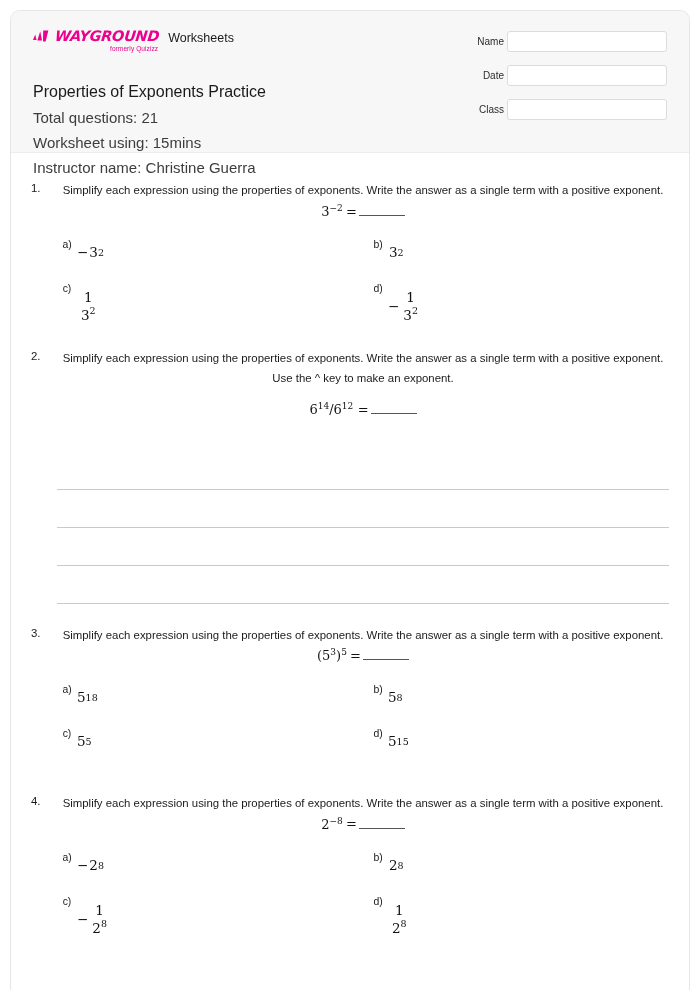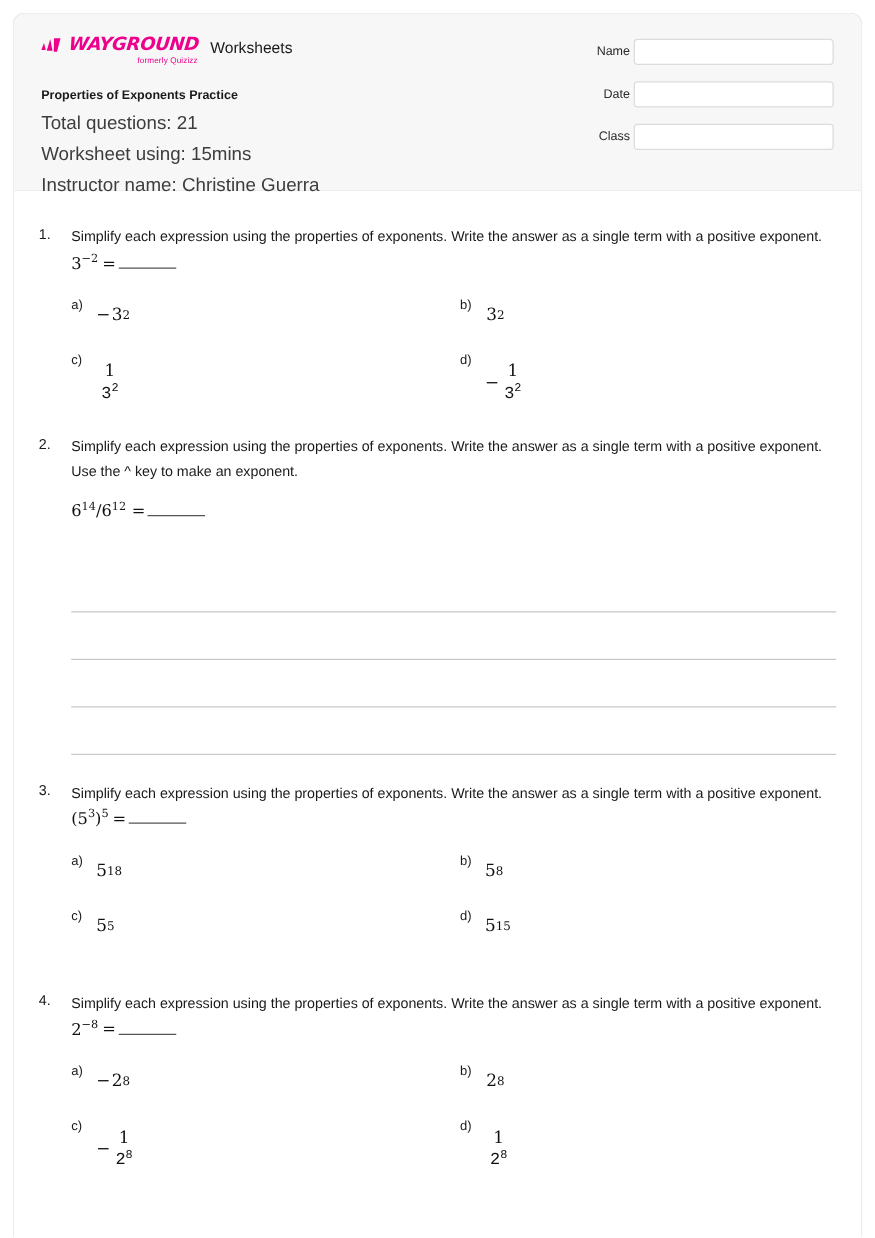--- a/index.html
+++ b/index.html
@@ -64,24 +64,24 @@
     letter-spacing: 0.1px;
   }
   .worksheets-label {
     font-size: 12.5px;
     font-weight: normal;
     color: #1a1a1a;
     position: relative;
     top: -3px;
   }
   .meta-title {
-    font-size: 10px;
-    font-weight: bold;
+    font-size: 16px;
+    font-weight: normal;
     color: #1a1a1a;
-    margin-top: 19px;
+    margin-top: 31px;
   }
   .meta-line {
     font-size: 15px;
     color: #3d3d3d;
     margin-top: 8px;
   }
   .hdr-right {
     width: 212px;
     padding-top: 4px;
   }
@@ -117,21 +117,21 @@
     padding-top: 10px;
   }
   .q-num {
     width: 26px;
     flex: 0 0 26px;
     font-size: 11.4px;
     color: #1a1a1a;
     padding-top: 1px;
     text-align: left;
   }
-  .q-body { flex: 1 1 auto; }
+  .q-body { flex: 1 1 auto; text-align: center; }
   .q-text {
     font-size: 11.4px;
     color: #1a1a1a;
     line-height: 1.72;
     max-width: 614px;
   }
   .mathser {
     font-family: "DejaVu Serif", "Liberation Serif", serif;
     font-size: 13px;
     color: #111;
@@ -180,21 +180,21 @@
   .opt-val sup { font-size: 9.5px; vertical-align: super; }
   .neg { margin-right: 1px; }
   .frac {
     display: inline-flex;
     flex-direction: column;
     align-items: center;
     vertical-align: middle;
     line-height: 1.15;
   }
   .frac .num { padding: 0 3px; }
-  .frac .den { padding: 0 3px; font-family: Liberation Mono, monospace; }
+  .frac .den { padding: 0 3px; }
   .frac-wrap { display: inline-flex; align-items: center; }
 
   
   .answer-lines { margin-top: 34px; }
   .ans-line {
     border-bottom: 1px solid #c9c9c9;
     height: 38px;
   }
   .q-gap { height: 12px; }
 </style>

